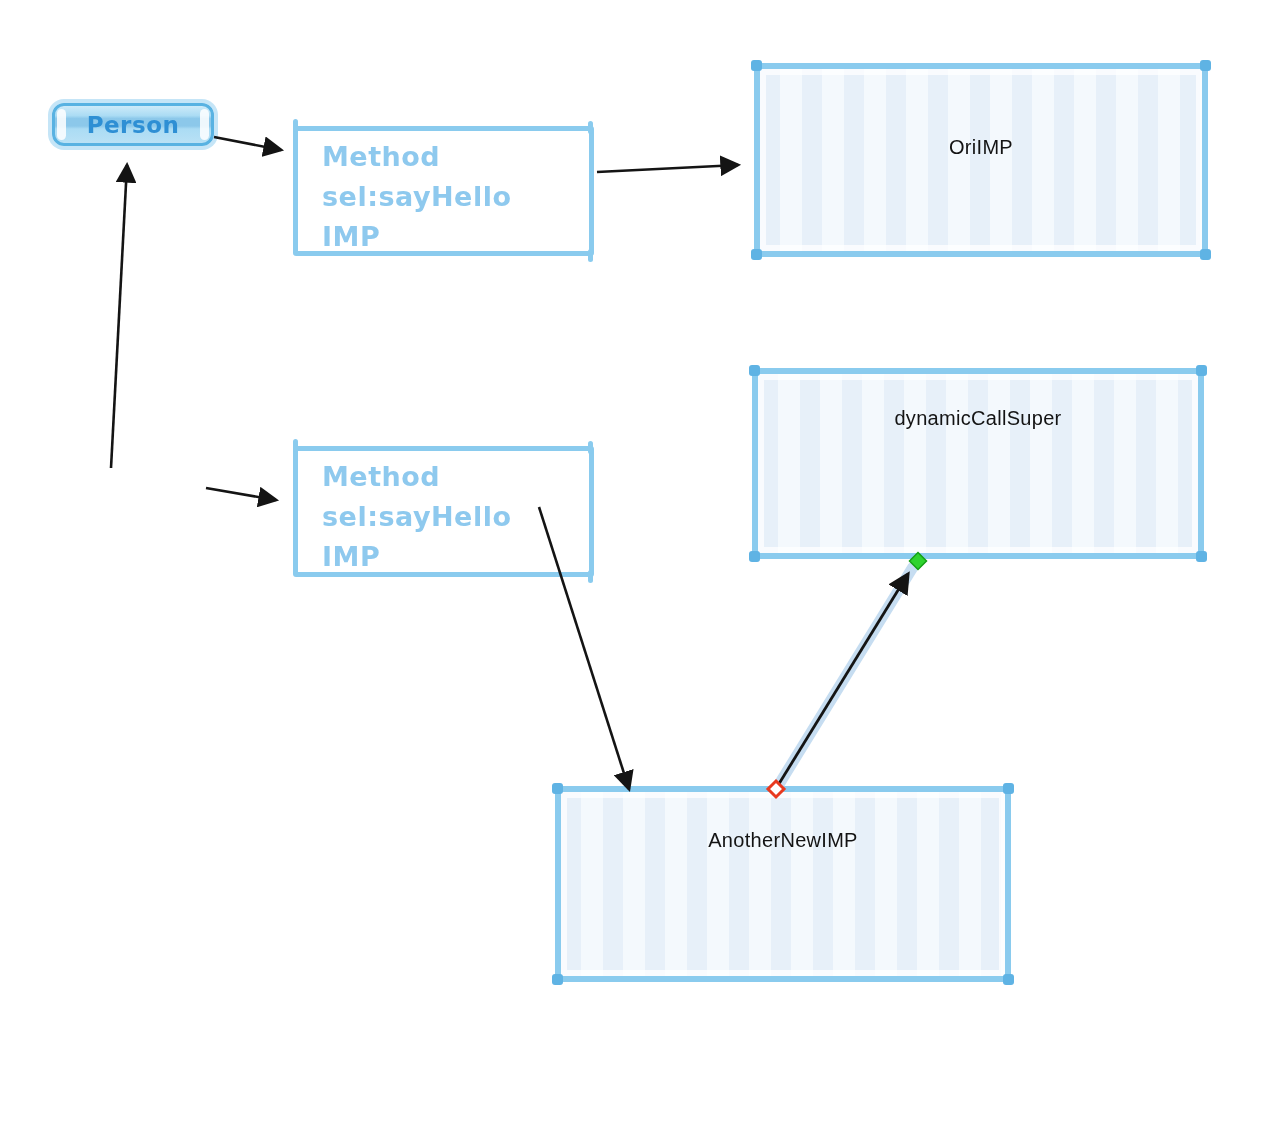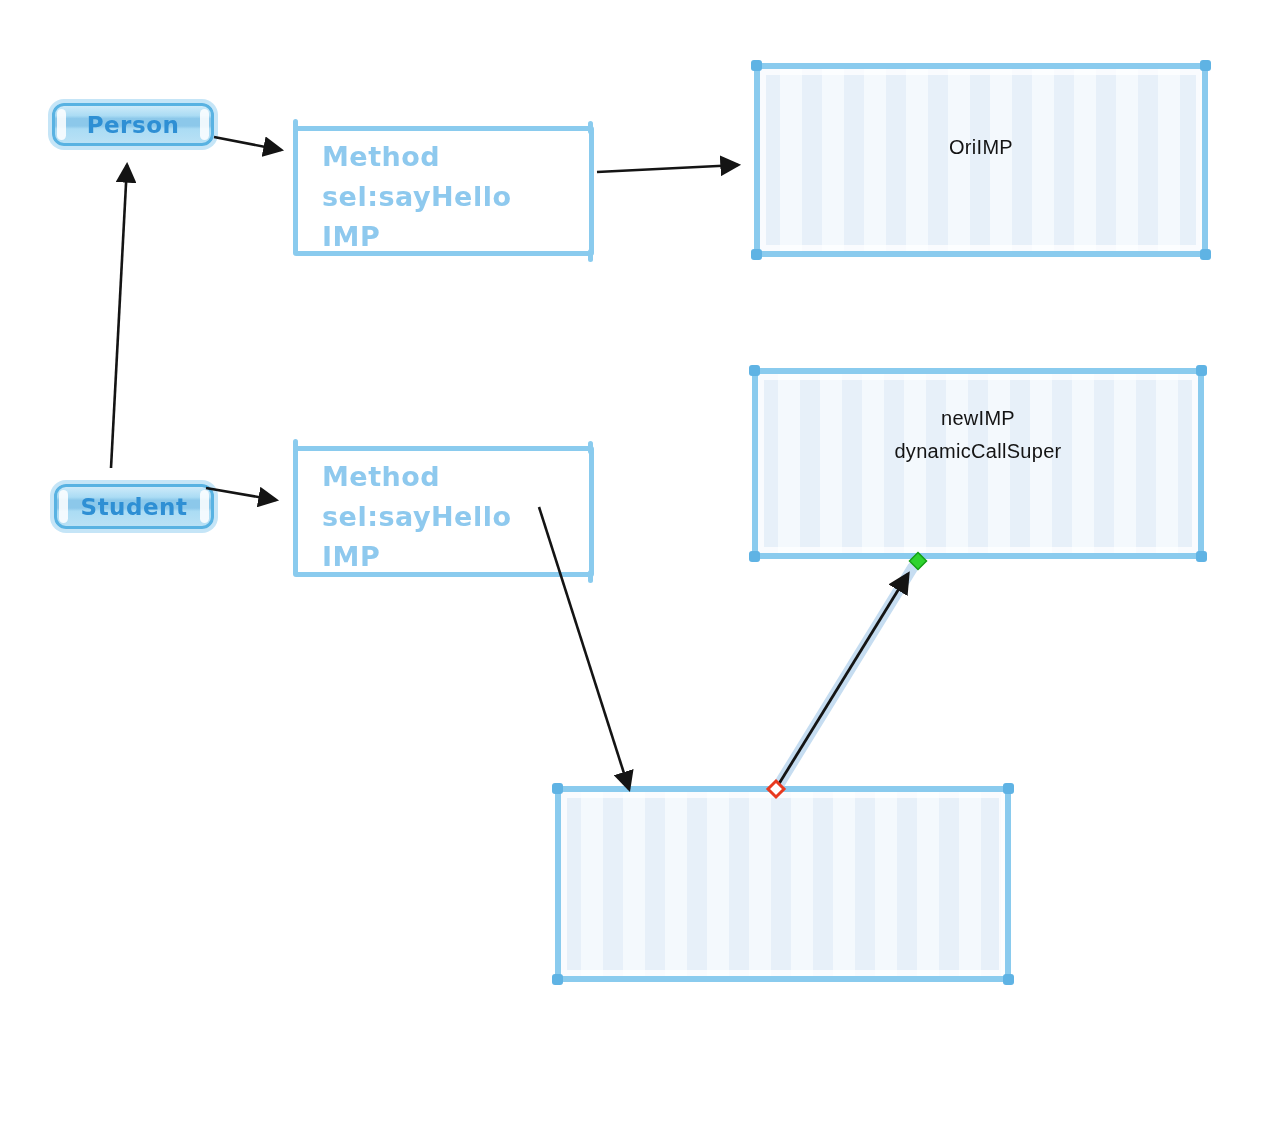--- a/index.html
+++ b/index.html
@@ -107,31 +107,31 @@
       <span>OriIMP</span>
     </div>
   </div>
 
   <div class="bigbox" style="left:752px;top:368px;width:452px;height:191px;">
     <div class="dot tl"></div>
     <div class="dot tr"></div>
     <div class="dot bl"></div>
     <div class="dot br"></div>
     <div class="box-label" style="top:28px;">
-      <span>newIMP</span>
       <span>dynamicCallSuper</span>
     </div>
   </div>
 
   <div class="bigbox" style="left:555px;top:786px;width:456px;height:196px;">
     <div class="dot tl"></div>
     <div class="dot tr"></div>
     <div class="dot bl"></div>
     <div class="dot br"></div>
     <div class="box-label" style="top:32px;">
+      <span>AnotherNewIMP</span>
     </div>
   </div>
 
   <div class="methodbox" style="left:293px;top:110px;width:301px;height:130px;">
     <div class="tick v tl"></div>
     <div class="tick v tr"></div>
     <div class="tick v br"></div>
     <div class="mlines">
       <span>Method</span>
       <span>sel:sayHello</span>
@@ -147,23 +147,20 @@
       <span>Method</span>
       <span>sel:sayHello</span>
       <span>IMP</span>
     </div>
   </div>
 
   <div class="pill" style="left:52px;top:103px;width:162px;height:43px;">
     <div class="pill-label">Person</div>
   </div>
 
-  <div class="pill" style="left:54px;top:484px;width:160px;height:45px;">
-    <div class="pill-label">Student</div>
-  </div>
 
   <svg id="edges" width="1286" height="1134" viewBox="0 0 1286 1134">
     <defs>
       <marker id="head" viewBox="0 0 10 10" refX="8.5" refY="5" markerWidth="8" markerHeight="8" orient="auto">
         <path d="M0,0 L10,5 L0,10 z" fill="#141414"></path>
       </marker>
     </defs>
 
     <g>
       <line x1="214" y1="137" x2="281" y2="150" stroke="#141414" stroke-width="2.6" marker-end="url(#head)"></line>

